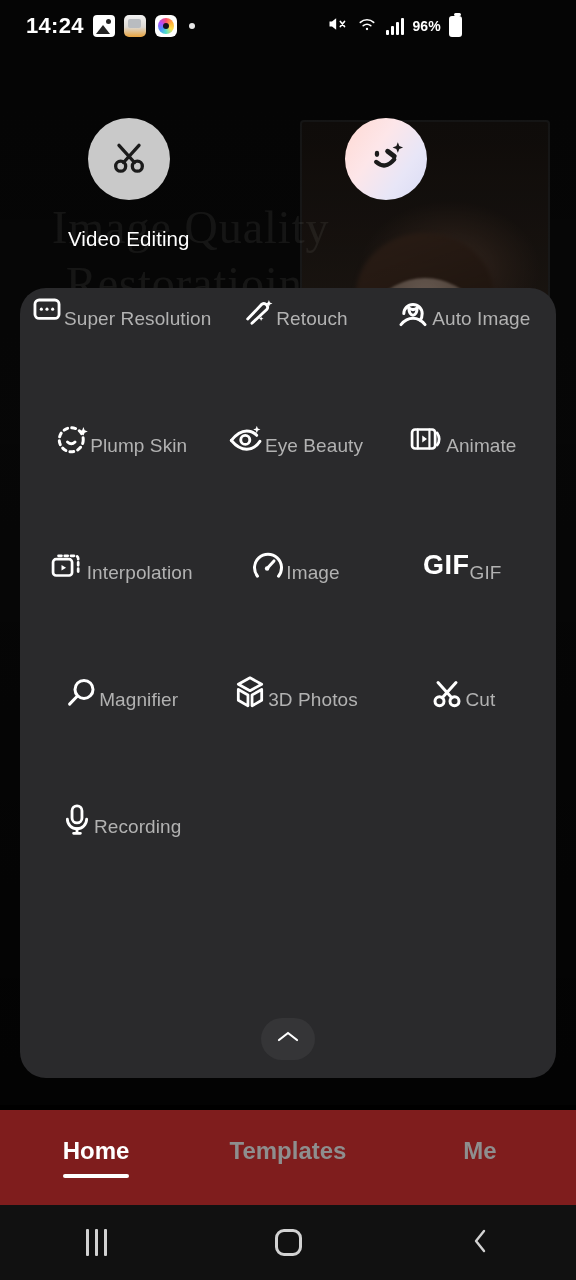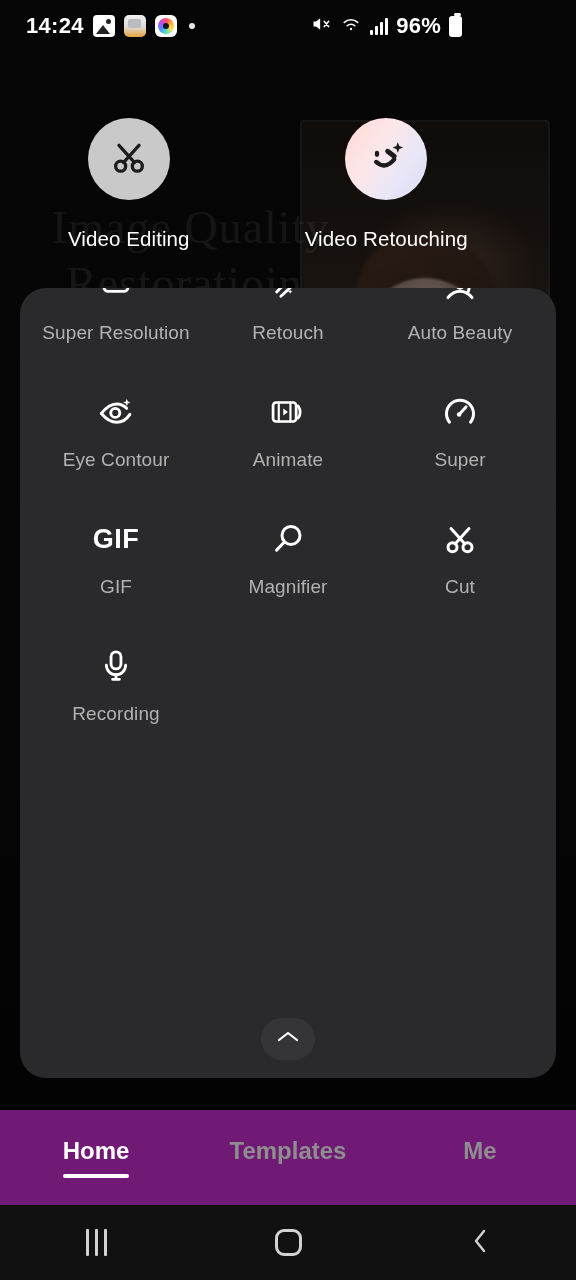--- a/index.html
+++ b/index.html
@@ -83,21 +83,21 @@
     content:""; position:absolute; left:3px; top:3px; width:16px; height:16px;
     border-radius:50%;
     background:conic-gradient(#ff4d6d,#ffb03a,#ffe14d,#4de0c8,#4d8dff,#b14dff,#ff4d6d);
   }
   .ico-cam:after {
     content:""; position:absolute; left:8px; top:8px; width:6px; height:6px;
     border-radius:50%; background:#14121d;
   }
   .sb-dot { width:6px; height:6px; border-radius:50%; background:#e8e8e8; display:inline-block; margin-left:3px; }
   .sb-right { display:flex; align-items:center; gap:8px; }
-  .sb-pct { font-size:22px; font-weight:600; letter-spacing:.2px; }
+  .sb-pct { font-size:14px; font-weight:600; letter-spacing:.2px; }
   .bars { display:flex; align-items:flex-end; gap:2px; height:17px; }
   .bars i { width:3px; background:#fff; display:block; border-radius:1px; }
   .bars i:nth-child(1){height:5px;} .bars i:nth-child(2){height:9px;}
   .bars i:nth-child(3){height:13px;} .bars i:nth-child(4){height:17px;}
   .batt {
     width:13px; height:21px; border:2px solid #fff; border-radius:3px; position:relative; background:#fff;
   }
   .batt:before {
     content:""; position:absolute; left:3px; top:-5px; width:7px; height:3px; background:#fff; border-radius:2px;
   }
@@ -120,38 +120,38 @@
   .panel {
     position:absolute; left:20px; top:288px; width:536px; height:790px;
     background:#2a2a2c; border-radius:26px; overflow:hidden; z-index:35;
   }
   .grid {
     display:grid; grid-template-columns:repeat(3,1fr);
     padding:0 10px;
     margin-top:-54px;
   }
   .cell {
-    height:127px; display:flex; flex-direction:column;
-    align-items:center; justify-content:flex-start; padding-top:28px;
+    height:127px; display:flex; flex-direction:row;
+    align-items:center; justify-content:center; padding-top:28px;
   }
   .cell-ico { height:46px; display:flex; align-items:center; justify-content:center; }
   .cell-lb { margin-top:14px; font-size:19px; color:#b2b2b2; letter-spacing:.1px; white-space:nowrap; }
   .cell.empty { visibility:hidden; }
   .gif-text { font-size:27px; font-weight:bold; color:#fff; letter-spacing:.5px; }
 
   .collapse {
     position:absolute; left:50%; transform:translateX(-50%);
     bottom:18px; width:54px; height:42px; border-radius:21px;
     background:#353537; display:flex; align-items:center; justify-content:center;
   }
 
   
   .tabbar {
     position:absolute; left:0; top:1110px; width:576px; height:95px;
-    background:#701a75; display:flex; align-items:center; z-index:30;
+    background:#7f1d1d; display:flex; align-items:center; z-index:30;
   }
   .tab { flex:1; display:flex; flex-direction:column; align-items:center; }
   .tab-lb { font-size:24px; color:#8e8e8e;font-weight:bold; }
   .tab.active .tab-lb { color:#fff; font-weight:600; }
   .tab-underline {
     margin-top:9px; width:66px; height:4px; background:#fff; border-radius:2px; visibility:hidden;
   }
   .tab.active .tab-underline { visibility:visible; }
 
   
@@ -230,21 +230,20 @@
     <div class="sc-circle grad">
       <span>
         <svg width="46" height="46" viewBox="0 0 28 28" fill="none" stroke="#1b1b1b" stroke-width="2.6" stroke-linecap="round">
           <path d="M8.5 11.5 v1.2"></path>
           <path d="M15 10.5 L19 13.5" stroke-width="3"></path>
           <path d="M8 17 q5.5 5 11 -1.5"></path>
           <path d="M21.2 5 l.9 2.3 2.3 .9 -2.3 .9 -.9 2.3 -.9 -2.3 -2.3 -.9 2.3 -.9 z" fill="#1b1b1b" stroke="none"></path>
         </svg>
       </span>
     </div>
-    <div class="sc-label">Video Retouching</div>
   </div>
 
 </div>
 
 <div class="panel">
   <div class="grid">
 
     <div class="cell">
       <div class="cell-ico">
         <svg width="34" height="34" viewBox="0 0 24 24" fill="none" stroke="#fff" stroke-width="2" stroke-linecap="round">
@@ -271,80 +270,110 @@
 
     <div class="cell">
       <div class="cell-ico">
         <svg width="38" height="38" viewBox="0 0 24 24" fill="none" stroke="#fff" stroke-width="1.9" stroke-linecap="round" stroke-linejoin="round">
           <path d="M6.2 13 a5.8 5.8 0 0 1 11.6 0 q0 2.6 -1.2 4.2"></path>
           <path d="M9.3 9.4 q2.7 2.2 5.4 0"></path>
           <path d="M9.3 9.4 q.4 4.6 2.7 4.6 q2.3 0 2.7 -4.6"></path>
           <path d="M4.4 20 q3.3 -4 7.6 -4 q4.3 0 7.6 4"></path>
         </svg>
       </div>
-      <div class="cell-lb">Auto Beauty</div>
-    </div>
-
+      <div class="cell-lb">Auto Image</div>
+    </div>
+
+    <div class="cell">
+      <div class="cell-ico">
+        <svg width="36" height="36" viewBox="0 0 24 24" fill="none" stroke="#fff" stroke-width="2" stroke-linecap="round">
+          <circle cx="11.5" cy="12.5" r="8" stroke-dasharray="2.6 2.8"></circle>
+          <path d="M9 14 q2.6 2.3 5 0"></path>
+          <path d="M19.6 4 l.85 2.1 2.1 .85 -2.1 .85 -.85 2.1 -.85 -2.1 -2.1 -.85 2.1 -.85 z" fill="#fff" stroke="none"></path>
+        </svg>
+      </div>
+      <div class="cell-lb">Plump Skin</div>
+    </div>
 
 
     <div class="cell">
       <div class="cell-ico">
         <svg width="38" height="38" viewBox="0 0 26 26" fill="none" stroke="#fff" stroke-width="2" stroke-linecap="round">
           <path d="M3 14 q5 -6.5 10.5 -6.5 q4 0 6.8 3"></path>
           <path d="M3 14 q5 6 10.5 6 q5.5 0 9 -5.4"></path>
           <circle cx="12.5" cy="13.6" r="3.1"></circle>
           <path d="M20.4 4 l.7 1.8 1.8 .7 -1.8 .7 -.7 1.8 -.7 -1.8 -1.8 -.7 1.8 -.7 z" fill="#fff" stroke="none"></path>
         </svg>
       </div>
-      <div class="cell-lb">Eye Contour</div>
+      <div class="cell-lb">Eye Beauty</div>
     </div>
 
 
     <div class="cell">
       <div class="cell-ico">
         <svg width="38" height="34" viewBox="0 0 28 24" fill="none" stroke="#fff" stroke-width="2" stroke-linecap="round" stroke-linejoin="round">
           <rect x="3" y="5" width="17" height="14" rx="2.2"></rect>
           <path d="M7.2 5 v14 M15.8 5 v14" stroke-width="1.6"></path>
           <path d="M10.5 9.4 L14 12 L10.5 14.6 z" fill="#fff" stroke="none"></path>
           <path d="M21.5 7.5 q3 4.5 0 9"></path>
         </svg>
       </div>
       <div class="cell-lb">Animate</div>
     </div>
 
+    <div class="cell">
+      <div class="cell-ico">
+        <svg width="38" height="34" viewBox="0 0 28 24" fill="none" stroke="#fff" stroke-width="2" stroke-linecap="round" stroke-linejoin="round">
+          <rect x="3" y="7" width="14" height="12" rx="2.2"></rect>
+          <path d="M9.2 11.2 L12.6 13.3 L9.2 15.4 z" fill="#fff" stroke="none"></path>
+          <path d="M7 4.5 h12.5 a2 2 0 0 1 2 2 v10" stroke-dasharray="2.2 2.4"></path>
+        </svg>
+      </div>
+      <div class="cell-lb">Interpolation</div>
+    </div>
 
 
     <div class="cell">
       <div class="cell-ico">
         <svg width="36" height="36" viewBox="0 0 24 24" fill="none" stroke="#fff" stroke-width="2" stroke-linecap="round">
           <path d="M5 18.8 A9 9 0 1 1 19 18.8"></path>
           <path d="M16 8.6 L11.4 13.6"></path>
           <circle cx="11.4" cy="13.6" r="1.5" fill="#fff" stroke="none"></circle>
         </svg>
       </div>
-      <div class="cell-lb">Super</div>
+      <div class="cell-lb">Image</div>
     </div>
 
     <div class="cell">
       <div class="cell-ico">
         <span class="gif-text">GIF</span>
       </div>
       <div class="cell-lb">GIF</div>
     </div>
 
     <div class="cell">
       <div class="cell-ico">
         <svg width="36" height="36" viewBox="0 0 24 24" fill="none" stroke="#fff" stroke-width="2" stroke-linecap="round">
           <circle cx="14" cy="9.6" r="6"></circle>
           <path d="M9.6 14 L4.4 19.4"></path>
         </svg>
       </div>
       <div class="cell-lb">Magnifier</div>
     </div>
 
+    <div class="cell">
+      <div class="cell-ico">
+        <svg width="36" height="38" viewBox="0 0 24 26" fill="none" stroke="#fff" stroke-width="1.9" stroke-linejoin="round">
+          <path d="M12 2.6 L20 7 L12 11.4 L4 7 z"></path>
+          <path d="M4 10.6 L10.6 14.4 V21.8 L4 18 z"></path>
+          <path d="M20 10.6 L13.4 14.4 V21.8 L20 18 z"></path>
+        </svg>
+      </div>
+      <div class="cell-lb">3D Photos</div>
+    </div>
 
     <div class="cell">
       <div class="cell-ico">
         <svg width="36" height="36" viewBox="0 0 24 24" fill="none" stroke="#fff" stroke-width="2" stroke-linecap="round">
           <circle cx="7" cy="17.5" r="3"></circle>
             <circle cx="17" cy="17.5" r="3"></circle>
           <path d="M8.7 15.3 L18 5 M15.3 15.3 L6 5"></path>
         </svg>
       </div>
       <div class="cell-lb">Cut</div>

